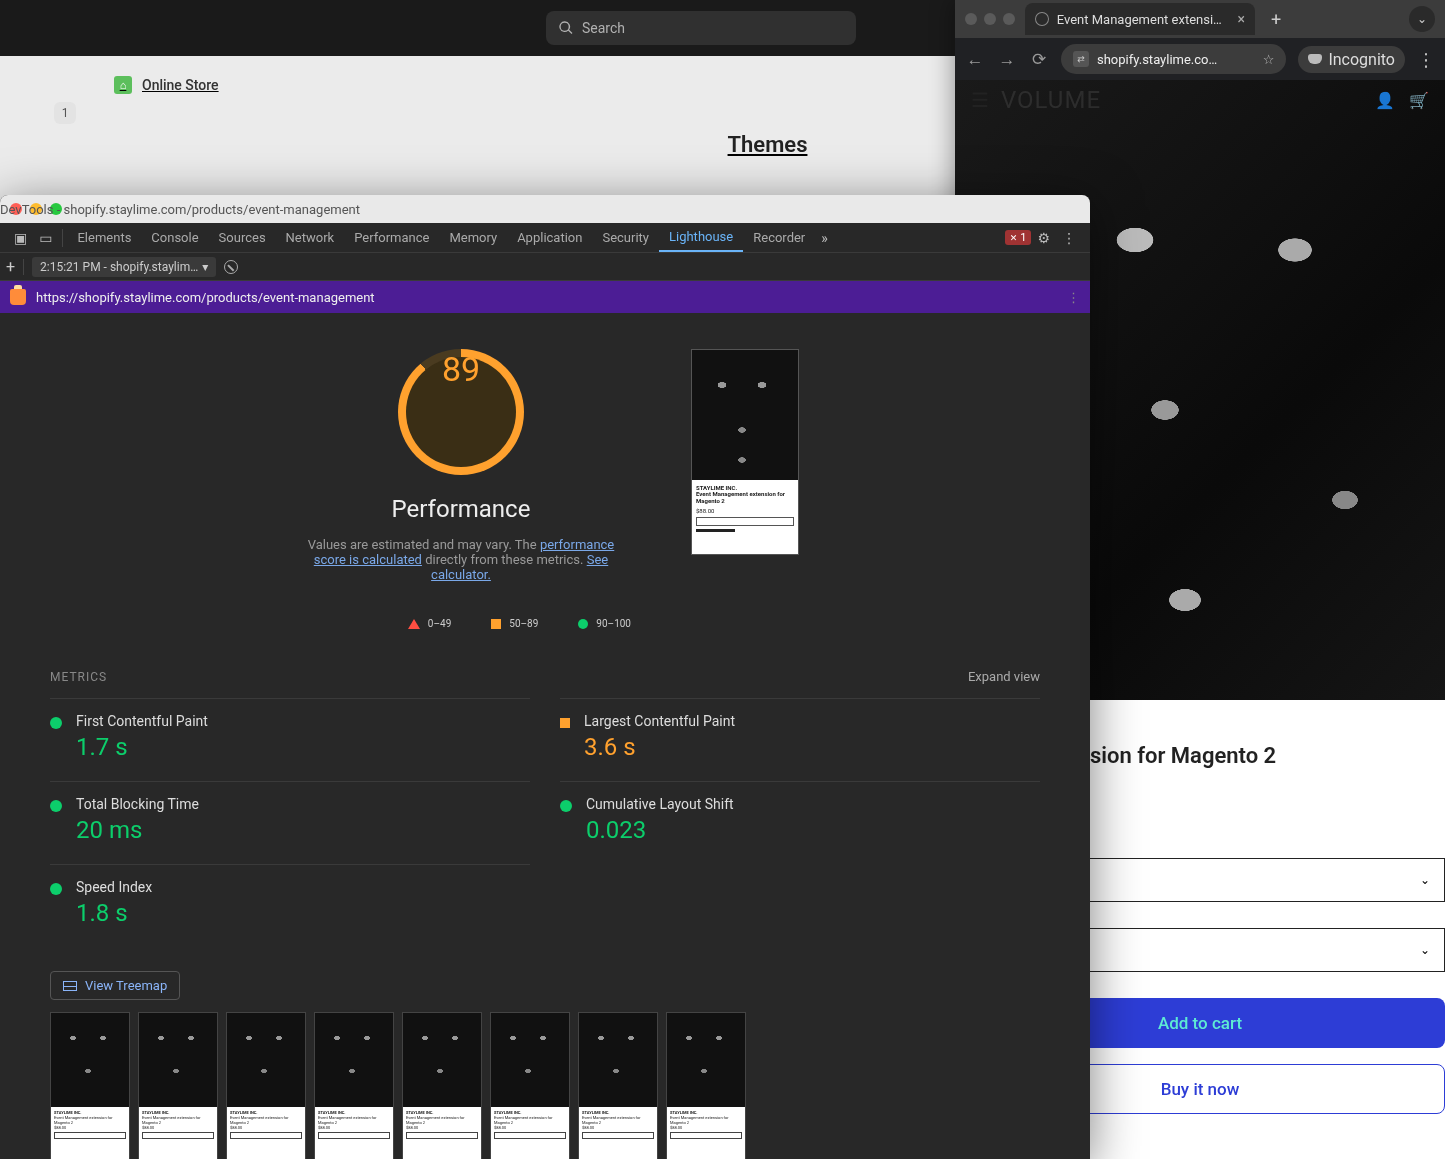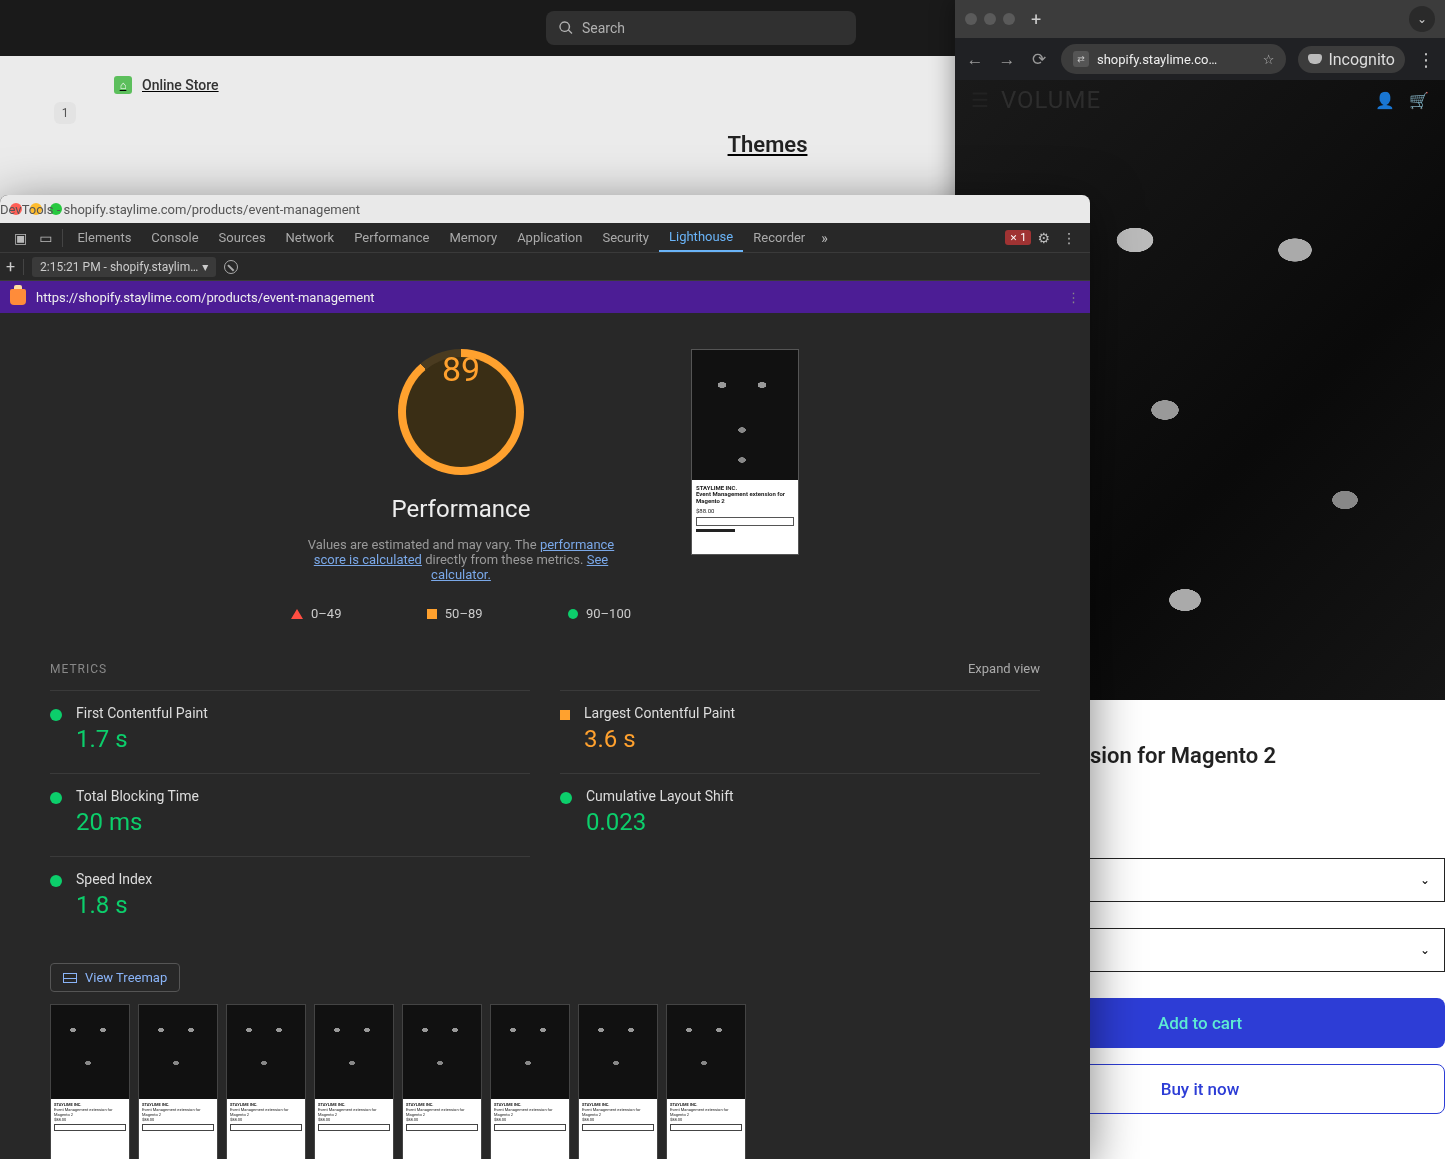--- a/index.html
+++ b/index.html
@@ -88,21 +88,21 @@
 
   .lh-report{ padding:36px 20px 20px; color:#ccc; }
   .lh-top{ display:flex; gap:60px; justify-content:center; align-items:flex-start; }
   .lh-score-wrap{ text-align:center; }
   .lh-gauge{ width:126px; height:126px; border-radius:50%; background:conic-gradient(#ffa12e 0deg 320deg, #4a3b20 320deg 360deg); display:flex; justify-content:center; margin:0 auto; position:relative;}
   .lh-gauge::before{content:"";position:absolute;inset:8px;border-radius:50%;background:#3a2e15;}
   .lh-gauge span{ position:relative; font-size:34px; font-weight:400; color:#ffa12e; }
   .lh-label{ font-size:24px; color:#eee; margin-top:20px; }
   .lh-disclaimer{ font-size:13px; color:#999; margin-top:14px; max-width:340px; margin-left:auto; margin-right:auto;}
   .lh-disclaimer a{ color:#7aa8e8; text-decoration:underline;}
-  .lh-legend{ display:flex; gap:40px; justify-content:space-between; margin-top:24px; font-size:13px; color:#ccc;}
+  .lh-legend{ display:flex; gap:40px; justify-content:flex-end; margin-top:36px; font-size:10px; color:#ccc;}
   .lh-legend .item{ display:flex; align-items:center; gap:8px;}
   .tri{ width:0;height:0;border-left:6px solid transparent;border-right:6px solid transparent;border-bottom:10px solid #ff4e42;}
   .sq{ width:10px;height:10px;background:#ffa12e;}
   .ci{ width:10px;height:10px;border-radius:50%;background:#0cce6b;}
 
   .lh-thumb{ width:108px; border:1px solid #555;}
   .lh-thumb .timg{ height:130px; background:#111; background-image:
     radial-gradient(ellipse 14px 10px at 30px 35px,#999 30%,transparent 31%),
     radial-gradient(ellipse 14px 10px at 70px 35px,#999 30%,transparent 31%),
     radial-gradient(ellipse 12px 9px at 50px 80px,#888 30%,transparent 31%),
@@ -163,20 +163,25 @@
 </div>
 
 <div class="chrome-win">
   <div class="chrome-chrome">
     <div class="chrome-tabstrip">
       <div class="traffic">
           <span></span>
           <span></span>
           <span></span>
         </div>
+      <div class="chrome-tab">
+        <span class="globe"></span>
+        <span style="white-space:nowrap;overflow:hidden;text-overflow:ellipsis;">Event Management extensio…</span>
+        <span class="x">×</span>
+      </div>
       <div class="chrome-newtab">+</div>
       <div class="chrome-dropdown">⌄</div>
     </div>
     <div class="chrome-toolbar">
       <span class="chrome-nav-btn">←</span>
       <span class="chrome-nav-btn">→</span>
       <span class="chrome-nav-btn">⟳</span>
       <div class="chrome-omnibox">
         <span class="site-icon">⇄</span>
         <span>shopify.staylime.co…</span>

